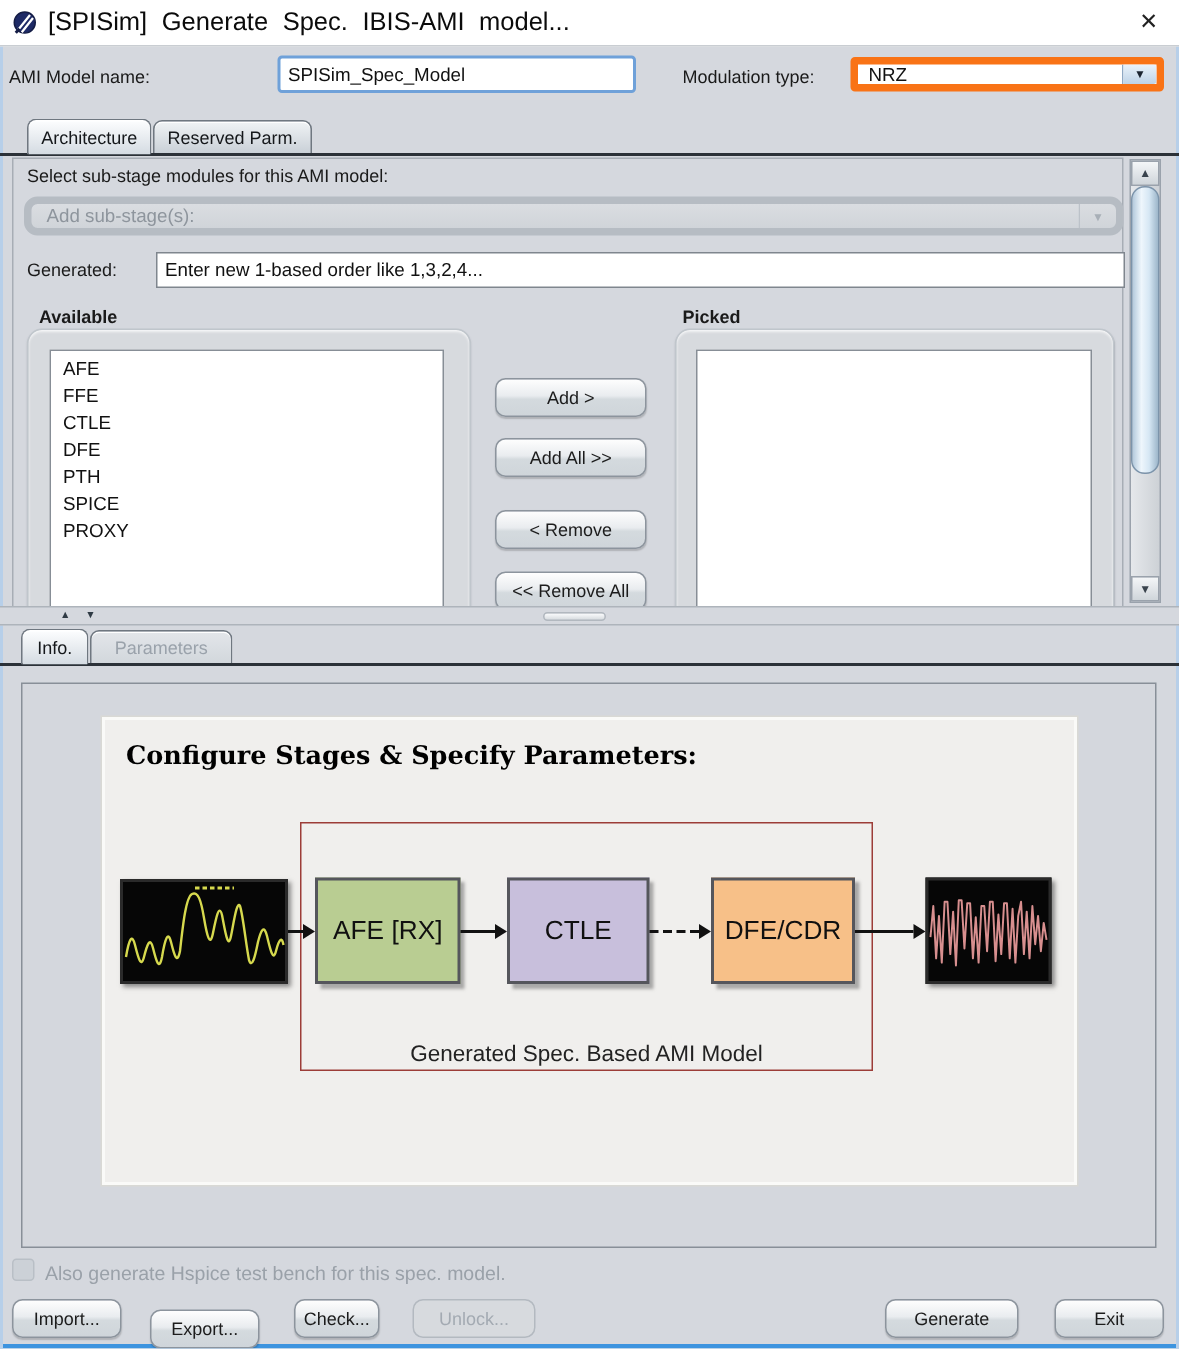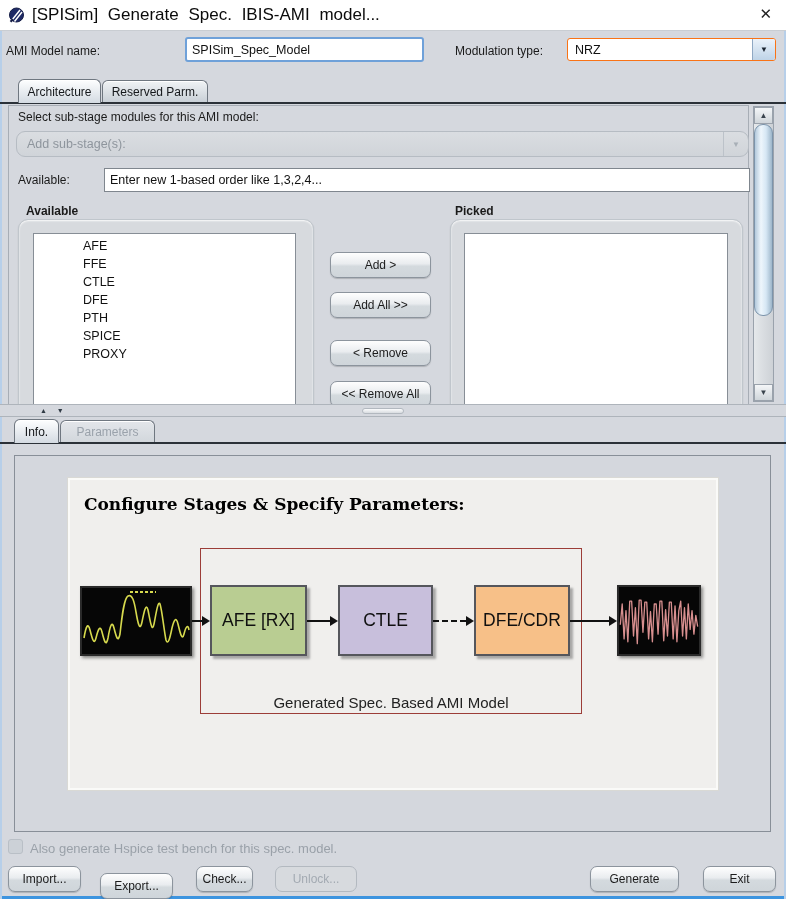--- a/index.html
+++ b/index.html
@@ -26,34 +26,34 @@
   .btn.disabled{background:#d7dade;border-color:#b3b9c0;color:#a3aab2;box-shadow:none;}
   
   .tab{position:absolute;display:flex;align-items:center;justify-content:center;height:22px;
        border:1px solid #6f7780;border-bottom:none;border-radius:6px 6px 0 0;
        background:linear-gradient(#f0f3f5,#c9d0d7);font-size:12px;color:#15181b;
        box-shadow:inset 0 1px 0 #fff;box-sizing:border-box;z-index:2;}
   .tab.selected{background:linear-gradient(#fdfeff,#d4dbe2);height:24px;z-index:4;}
   .tab.disabled{color:#9aa2ab;background:linear-gradient(#e3e6ea,#d2d7dc);}
   .tabline{position:absolute;left:0;width:786px;height:2px;background:#2b3138;z-index:3;}
   
-  .combo{position:absolute;display:flex;background:#fff;border:1px solid #f97316;border-radius:3px;box-sizing:border-box;}
+  .combo{position:absolute;display:flex;background:#fff;border:5px solid #f97316;border-radius:3px;box-sizing:border-box;}
   .combo .txt{flex:1;font-size:12.5px;padding:0 7px;color:#111;display:flex;align-items:center;white-space:nowrap;overflow:hidden;}
   .combo .arrowbtn{width:22px;border-left:1px solid #8fa8c3;background:linear-gradient(#eaf2fa,#bed3e7);
         display:flex;align-items:center;justify-content:center;font-size:8px;color:#1b2430;border-radius:0 2px 2px 0;}
   .combo.disabled{background:linear-gradient(#dadde1,#d0d4d9);border-color:#b6bcc3;border-radius:9px;}
   .combo.disabled .txt{color:#8e959d;}
   .combo.disabled .arrowbtn{background:transparent;color:#a8afb7;border-left:1px solid #bcc2c9;border-radius:0 8px 8px 0;}
   
   .arch-viewport{position:absolute;left:0;top:104px;width:786px;height:300px;overflow:hidden;}
   .scrollpane-border{position:absolute;left:8px;top:1px;width:741px;height:330px;border:1px solid #a7adb5;box-sizing:border-box;}
   .grouppanel{position:absolute;border-radius:10px;background:#d7dade;border:1px solid #c0c6cc;
               box-shadow:inset 0 1px 2px rgba(255,255,255,.9),0 1px 1px rgba(120,126,134,.5);box-sizing:border-box;}
   .list{position:absolute;background:#fff;border:1px solid #878e96;font-size:12.5px;color:#111;
-        padding-top:3px;box-sizing:border-box;padding-left:41px;}
+        padding-top:3px;box-sizing:border-box;}
   .list .row{height:18px;line-height:18px;padding-left:8px;}
   
   .vscroll{position:absolute;left:753px;top:2px;width:21px;height:296px;border:1px solid #9aa2ac;
            background:linear-gradient(to right,#e5e8eb,#cdd1d6);box-sizing:border-box;}
   .vscroll .sbtn{position:absolute;left:0;width:19px;height:17px;display:flex;align-items:center;justify-content:center;
            font-size:8px;color:#39434d;background:linear-gradient(#f4f6f8,#cfd5da);border:1px solid #9aa2ac;box-sizing:border-box;}
   .vscroll .sbtn.up{top:0;}
   .vscroll .sbtn.down{bottom:0;}
   .vscroll .thumb{position:absolute;left:0px;top:17px;width:19px;height:192px;border-radius:9px;
            border:1px solid #7c94ab;box-sizing:border-box;
@@ -117,21 +117,21 @@
   <div class="arch-viewport">
     <div class="scrollpane-border"></div>
 
     <span class="label" style="left:18px;top:6px;">Select sub-stage modules for this AMI model:</span>
 
     <div class="combo disabled" style="left:16px;top:27px;width:733px;height:26px;">
       <span class="txt" style="padding-left:10px;">Add sub-stage(s):</span>
       <span class="arrowbtn" style="width:24px;">▼</span>
     </div>
 
-    <span class="label" style="left:18px;top:69px;">Available:</span>
+    <span class="label" style="left:18px;top:69px;">Generated:</span>
     <div class="field" style="left:104px;top:64px;width:646px;height:24px;">
       <span>Enter new 1-based order like 1,3,2,4...</span>
     </div>
 
     <span class="label bold" style="left:26px;top:100px;">Available</span>
     <div class="grouppanel" style="left:18px;top:115px;width:296px;height:200px;"></div>
     <div class="list" style="left:33px;top:129px;width:263px;height:185px;">
       <div class="row">AFE</div>
       <div class="row">FFE</div>
       <div class="row">CTLE</div>

